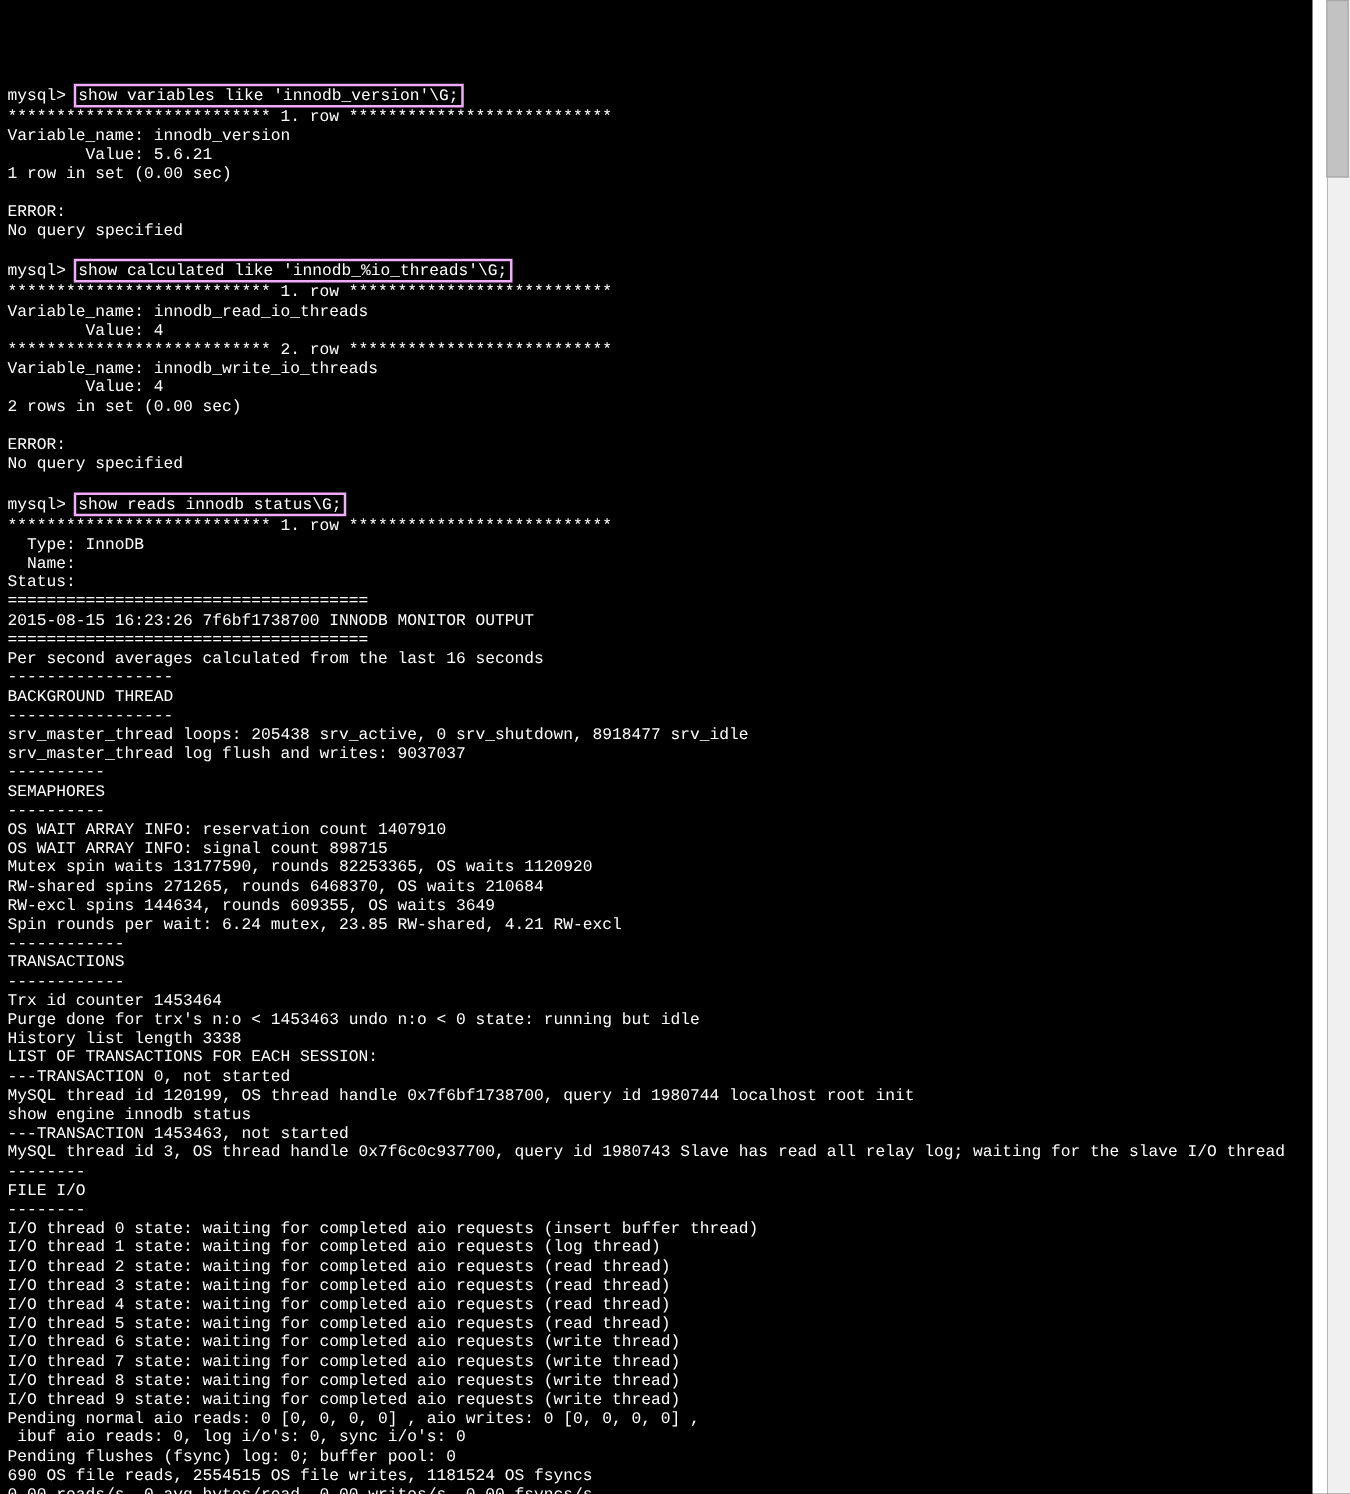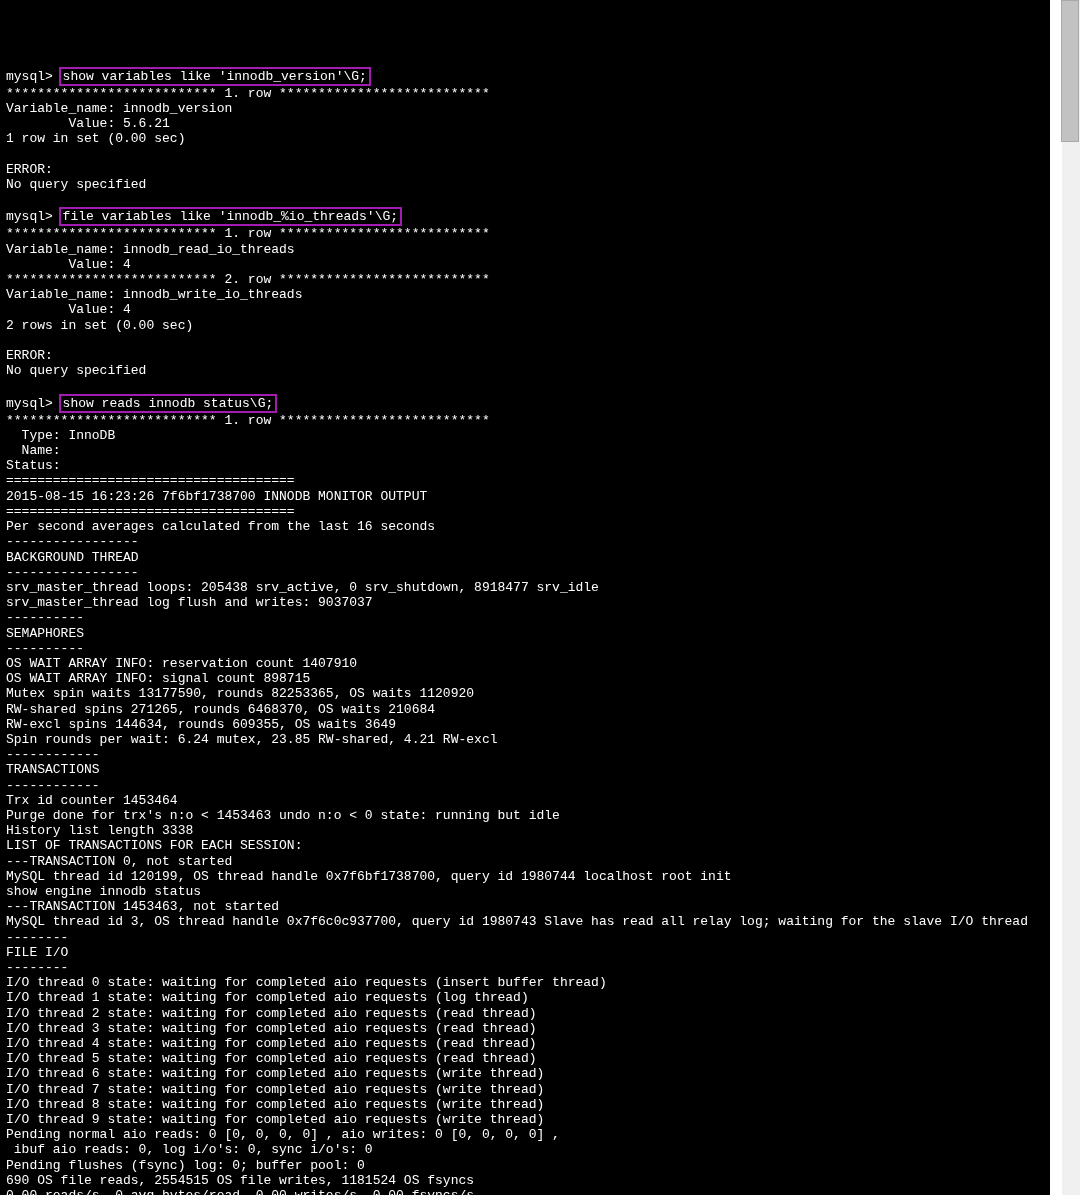--- a/index.html
+++ b/index.html
@@ -30,21 +30,21 @@
   position: absolute;
   top: 0;
   right: 1px;
   width: 16px;
   height: 140px;
   background: #c2c2c2;
   border: 1px solid #a8a8a8;
 }
 .highlight {
   display: inline-block;
-  border: 2px solid #a21caf;
+  border: 2px solid #f0abfc;
   background: rgba(255,0,0,0);
   padding: 0 2px;
   margin-left: -2px;
   line-height: 15px;
 }
 .page-gap {
   position: absolute;
   top:0;
   left:1050px;
   width:12px;
@@ -58,21 +58,21 @@
 
 <div class="terminal"><span>mysql&gt; </span><span class="highlight">show variables like 'innodb_version'\G;</span>
 <span>*************************** 1. row ***************************
 Variable_name: innodb_version
         Value: 5.6.21
 1 row in set (0.00 sec)
 
 ERROR:
 No query specified
 </span>
-<span>mysql&gt; </span><span class="highlight">file variables like 'innodb_%io_threads'\G;</span>
+<span>mysql&gt; </span><span class="highlight">show calculated like 'innodb_%io_threads'\G;</span>
 <span>*************************** 1. row ***************************
 Variable_name: innodb_read_io_threads
         Value: 4
 *************************** 2. row ***************************
 Variable_name: innodb_write_io_threads
         Value: 4
 2 rows in set (0.00 sec)
 
 ERROR:
 No query specified

